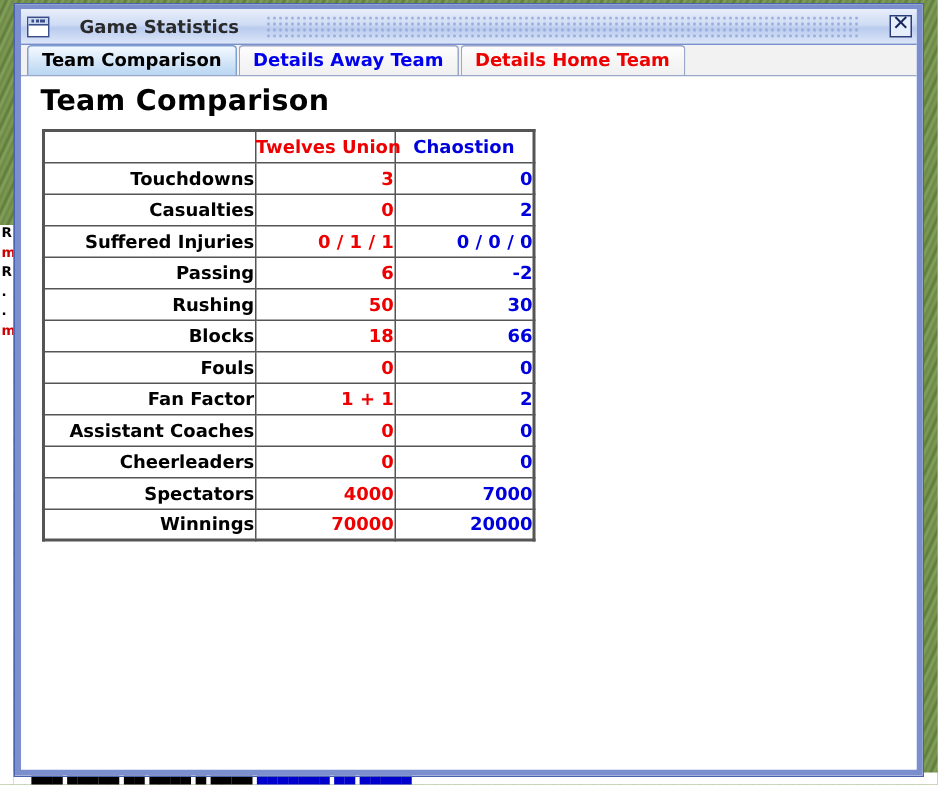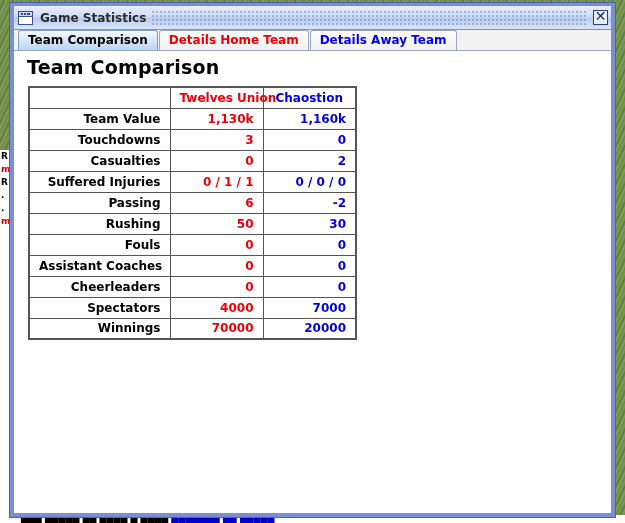--- a/index.html
+++ b/index.html
@@ -81,20 +81,21 @@
   #titlebar {
     height: 24px;
     flex: 0 0 24px;
     background: linear-gradient(to bottom, #e8eefb 0%, #cfdcf4 45%, #b9cbee 55%, #dce6f8 100%);
     border-bottom: 1px solid #7b8fce;
     display: flex;
     align-items: center;
     padding: 0 3px 0 4px;
     box-sizing: border-box;
     position: relative;
+    gap: 13px;
   }
   #titlebar .dotfill {
     flex: 1 1 auto;
     height: 14px;
     margin: 0 6px;
     background-image:
       radial-gradient(circle at 1px 1px, #8fa6d8 0.8px, transparent 1.1px);
     background-size: 4px 4px;
     opacity: .85;
   }
@@ -211,21 +212,21 @@
     border: 2px solid #555555;
     background: #ffffff;
     table-layout: fixed;
     width: 327px;
   }
   #stats-table td, #stats-table th {
     border: 1px solid #555555;
     font-size: 12px;
     font-weight: bold;
     height: 21px;
-    padding: 0 9px;
+    padding: 0 0;
     box-sizing: border-box;
     white-space: nowrap;
   }
   #stats-table col.c-label { width: 141px; }
   #stats-table col.c-home  { width: 93px; }
   #stats-table col.c-away  { width: 93px; }
 
   #stats-table th.corner { background: #ffffff; }
   #stats-table th.home {
     color: #ee0000;
@@ -276,47 +277,42 @@
       <span class="win-icon"></span>
       <span id="title-text">Game Statistics</span>
       <span class="dotfill"></span>
       <span id="close-button">
         <span class="x">✕</span>
       </span>
     </div>
 
     <div id="tabstrip">
       <div class="tab selected">Team Comparison</div>
+      <div class="tab blue">Details Away Team</div>
       <div class="tab red">Details Home Team</div>
-      <div class="tab blue">Details Away Team</div>
     </div>
 
     <div id="content">
       <div id="page-heading">Team Comparison</div>
 
       <table id="stats-table">
         <colgroup>
           <col class="c-label">
             <col class="c-home">
             <col class="c-away">
         </colgroup>
         <thead>
           <tr>
             <th class="corner"></th>
             <th class="home">Twelves Union</th>
             <th class="away">Chaostion</th>
           </tr>
         </thead>
         <tbody>
             <tr>
-              <td class="label">Team Value</td>
-              <td class="home">1,130k</td>
-              <td class="away">1,160k</td>
-            </tr>
-            <tr>
               <td class="label">Touchdowns</td>
               <td class="home">3</td>
               <td class="away">0</td>
             </tr>
             <tr>
               <td class="label">Casualties</td>
               <td class="home">0</td>
               <td class="away">2</td>
             </tr>
             <tr>
@@ -328,25 +324,35 @@
               <td class="label">Passing</td>
               <td class="home">6</td>
               <td class="away">-2</td>
             </tr>
             <tr>
               <td class="label">Rushing</td>
               <td class="home">50</td>
               <td class="away">30</td>
             </tr>
             <tr>
+              <td class="label">Blocks</td>
+              <td class="home">18</td>
+              <td class="away">66</td>
+            </tr>
+            <tr>
               <td class="label">Fouls</td>
               <td class="home">0</td>
               <td class="away">0</td>
             </tr>
             <tr>
+              <td class="label">Fan Factor</td>
+              <td class="home">1 + 1</td>
+              <td class="away">2</td>
+            </tr>
+            <tr>
               <td class="label">Assistant Coaches</td>
               <td class="home">0</td>
               <td class="away">0</td>
             </tr>
             <tr>
               <td class="label">Cheerleaders</td>
               <td class="home">0</td>
               <td class="away">0</td>
             </tr>
             <tr>

